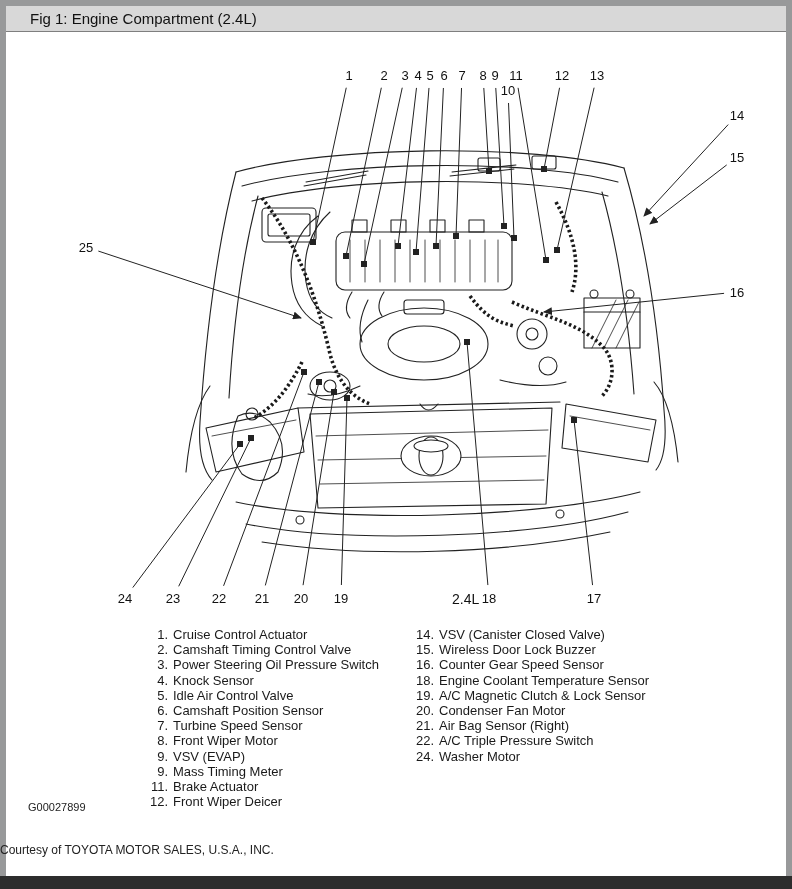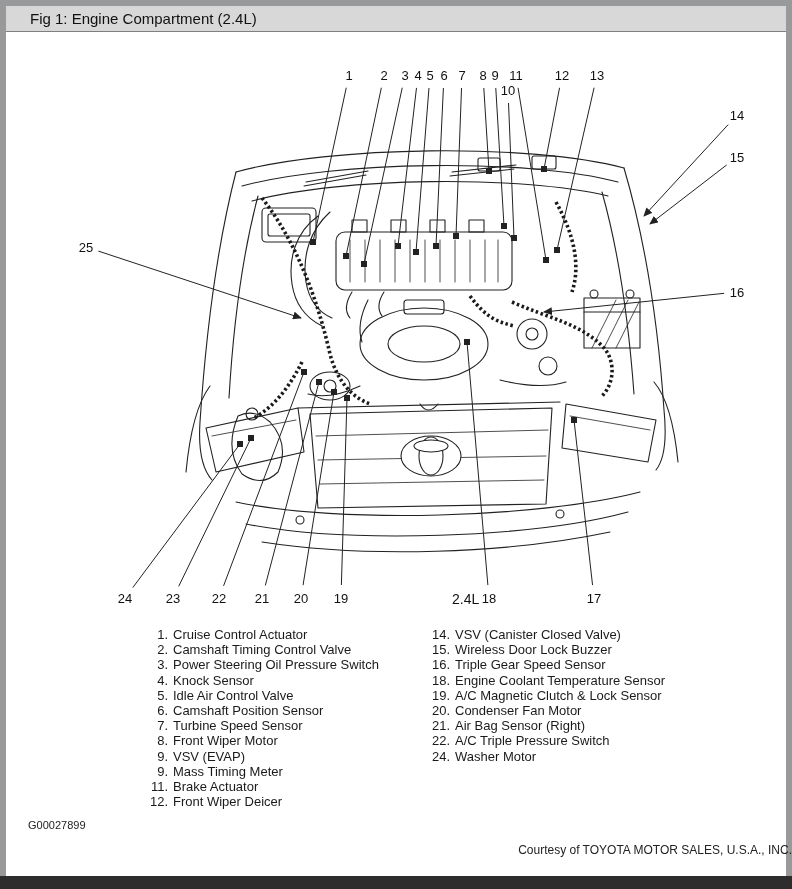--- a/index.html
+++ b/index.html
@@ -34,30 +34,30 @@
   #callout-num-layer text{font:13px "Liberation Sans",sans-serif;fill:#111;}
   .engine-label{
     position:absolute;left:424px;top:591px;
     font-size:14px;color:#111;margin-left:28px;
   }
   .legend-col{
     position:absolute;list-style:none;margin:0;padding:0;
     font-size:13px;line-height:15.2px;
   }
   #legend-left{left:142px;top:627px;}
-  #legend-right{left:408px;top:627px;margin-left:16px;}
+  #legend-right{left:408px;top:627px;}
   .legend-col li{display:flex;}
   .legend-col .num{flex:none;width:26px;text-align:right;margin-right:5px;}
   .refcode{
-    position:absolute;left:28px;top:819px;
+    position:absolute;left:28px;top:801px;
     font-size:11px;color:#222;
   }
   .courtesy{
     position:absolute;left:0;right:0;top:843px;
-    text-align:right;font-size:12px;color:#222;
+    text-align:left;font-size:12px;color:#222;
   }
   .bottom-bar{
     position:absolute;left:0;right:0;bottom:0;height:13px;
     background:#2d2d2d;
   }
 </style>
 </head>
 <body>
 
 <div class="page">
@@ -303,21 +303,21 @@
       <li>
         <span class="num">14.</span>
         <span class="lbl">VSV (Canister Closed Valve)</span>
       </li>
       <li>
         <span class="num">15.</span>
         <span class="lbl">Wireless Door Lock Buzzer</span>
       </li>
       <li>
         <span class="num">16.</span>
-        <span class="lbl">Triple Gear Speed Sensor</span>
+        <span class="lbl">Counter Gear Speed Sensor</span>
       </li>
       <li>
         <span class="num">18.</span>
         <span class="lbl">Engine Coolant Temperature Sensor</span>
       </li>
       <li>
         <span class="num">19.</span>
         <span class="lbl">A/C Magnetic Clutch &amp; Lock Sensor</span>
       </li>
       <li>

